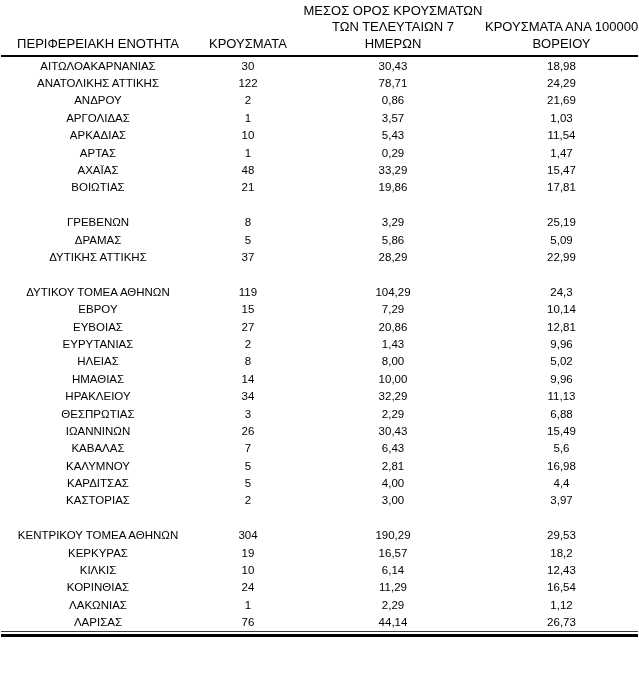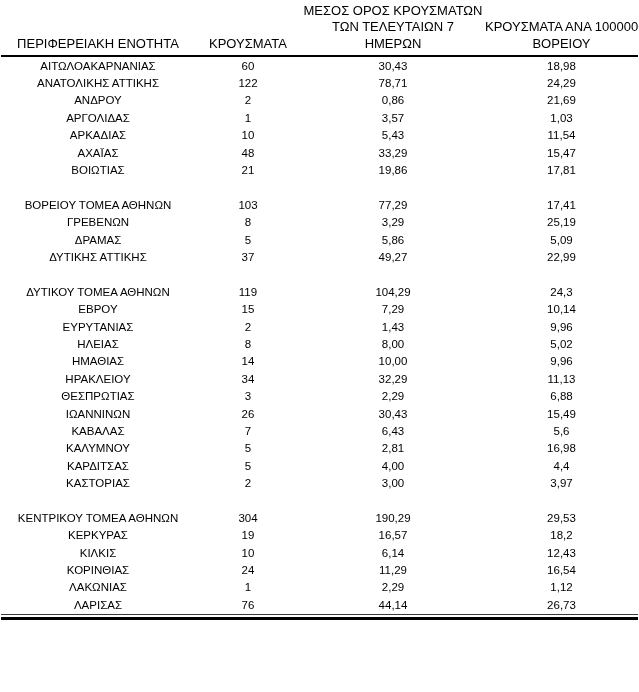--- a/index.html
+++ b/index.html
@@ -86,21 +86,21 @@
         </th>
         <th>
           <span>ΚΡΟΥΣΜΑΤΑ ΑΝΑ 100000</span>
           <span>ΒΟΡΕΙΟΥ</span>
         </th>
       </tr>
     </thead>
     <tbody id="table-body">
         <tr>
           <td>ΑΙΤΩΛΟΑΚΑΡΝΑΝΙΑΣ</td>
-          <td>60</td>
+          <td>30</td>
           <td>30,43</td>
           <td>18,98</td>
         </tr>
         <tr>
           <td>ΑΝΑΤΟΛΙΚΗΣ ΑΤΤΙΚΗΣ</td>
           <td>122</td>
           <td>78,71</td>
           <td>24,29</td>
         </tr>
         <tr>
@@ -115,74 +115,80 @@
           <td>3,57</td>
           <td>1,03</td>
         </tr>
         <tr>
           <td>ΑΡΚΑΔΙΑΣ</td>
           <td>10</td>
           <td>5,43</td>
           <td>11,54</td>
         </tr>
         <tr>
+          <td>ΑΡΤΑΣ</td>
+          <td>1</td>
+          <td>0,29</td>
+          <td>1,47</td>
+        </tr>
+        <tr>
           <td>ΑΧΑΪΑΣ</td>
           <td>48</td>
           <td>33,29</td>
           <td>15,47</td>
         </tr>
         <tr>
           <td>ΒΟΙΩΤΙΑΣ</td>
           <td>21</td>
           <td>19,86</td>
           <td>17,81</td>
         </tr>
         <tr class="spacer-row">
           <td colspan="4"></td>
         </tr>
         <tr>
-          <td>ΒΟΡΕΙΟΥ ΤΟΜΕΑ ΑΘΗΝΩΝ</td>
-          <td>103</td>
-          <td>77,29</td>
-          <td>17,41</td>
-        </tr>
-        <tr>
           <td>ΓΡΕΒΕΝΩΝ</td>
           <td>8</td>
           <td>3,29</td>
           <td>25,19</td>
         </tr>
         <tr>
           <td>ΔΡΑΜΑΣ</td>
           <td>5</td>
           <td>5,86</td>
           <td>5,09</td>
         </tr>
         <tr>
           <td>ΔΥΤΙΚΗΣ ΑΤΤΙΚΗΣ</td>
           <td>37</td>
-          <td>49,27</td>
+          <td>28,29</td>
           <td>22,99</td>
         </tr>
         <tr class="spacer-row">
           <td colspan="4"></td>
         </tr>
         <tr>
           <td>ΔΥΤΙΚΟΥ ΤΟΜΕΑ ΑΘΗΝΩΝ</td>
           <td>119</td>
           <td>104,29</td>
           <td>24,3</td>
         </tr>
         <tr>
           <td>ΕΒΡΟΥ</td>
           <td>15</td>
           <td>7,29</td>
           <td>10,14</td>
         </tr>
         <tr>
+          <td>ΕΥΒΟΙΑΣ</td>
+          <td>27</td>
+          <td>20,86</td>
+          <td>12,81</td>
+        </tr>
+        <tr>
           <td>ΕΥΡΥΤΑΝΙΑΣ</td>
           <td>2</td>
           <td>1,43</td>
           <td>9,96</td>
         </tr>
         <tr>
           <td>ΗΛΕΙΑΣ</td>
           <td>8</td>
           <td>8,00</td>
           <td>5,02</td>

